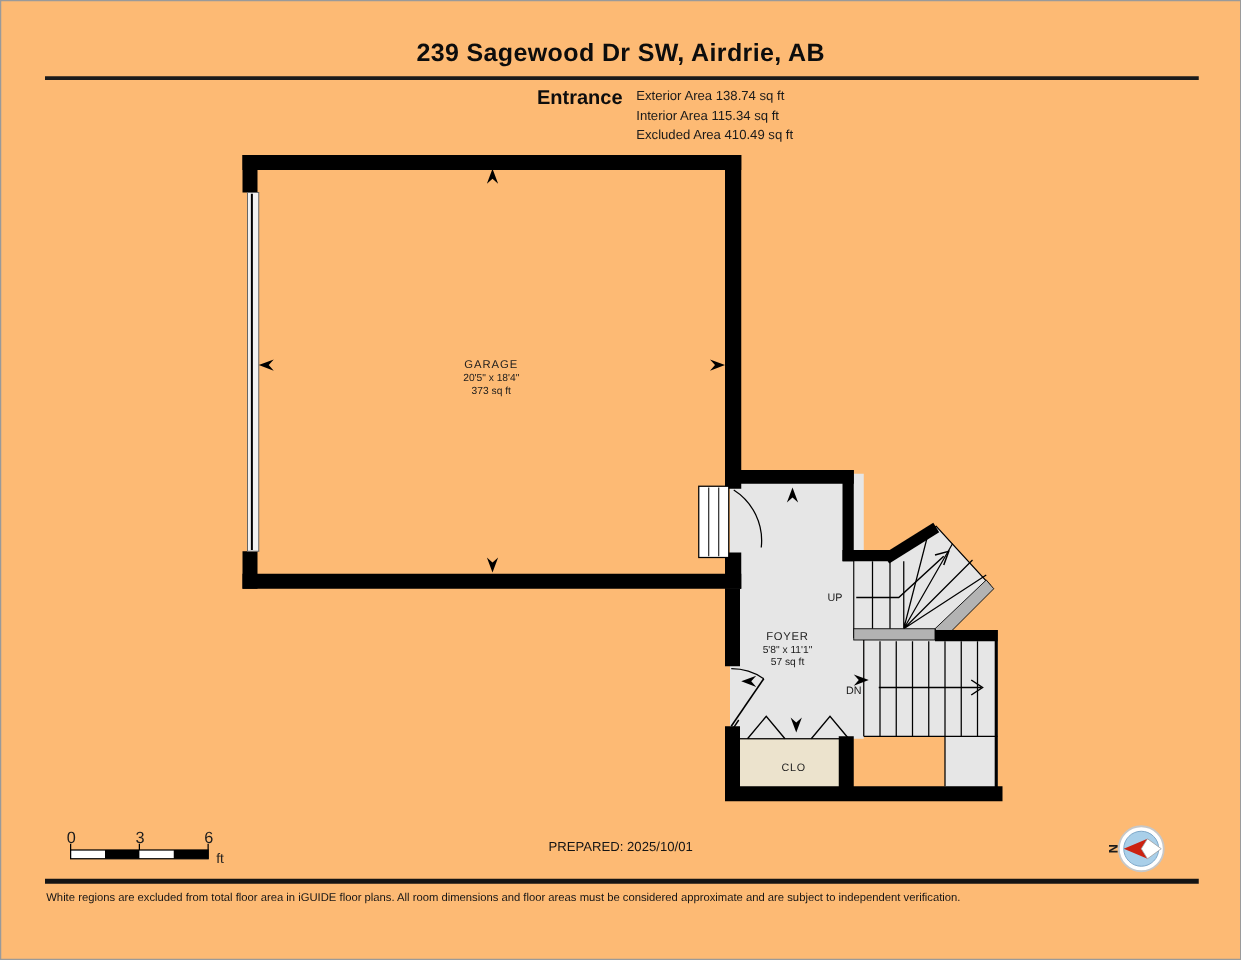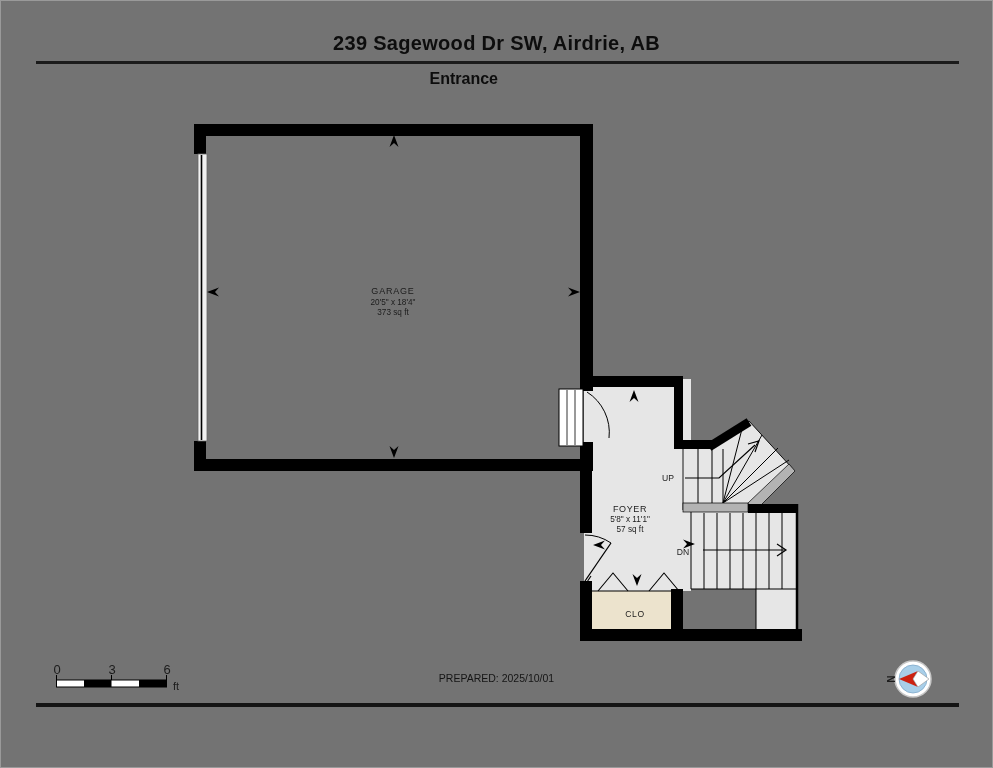--- a/index.html
+++ b/index.html
@@ -1,18 +1,18 @@
 <!DOCTYPE html>
 <html><head>
 <meta charset="utf-8">
 <style>
   html,body { margin:0; padding:0; background:#e9e9e9; }
   .page {
     position:relative; width:993px; height:768px; margin:0 auto;
-    background:#737373; border:1px solid #9a9a9a; box-sizing:border-box;
+    background:#fdba74; border:1px solid #9a9a9a; box-sizing:border-box;
     font-family:"Liberation Sans", sans-serif; overflow:hidden; color:#111;
   }
   .title {
     position:absolute; top:31px; left:0; right:0; text-align:center;
     font-size:20px; font-weight:bold; letter-spacing:0.3px; color:#0d0d0d;
   }
   .header-rule {
     position:absolute; left:35px; top:60px; width:923px; height:2.5px; background:#1b1b1b;
   }
   .floor-label {
@@ -37,20 +37,25 @@
   }
 </style>
 </head>
 <body>
 
 <div class="page">
 
   <div class="title">239 Sagewood Dr SW, Airdrie, AB</div>
   <div class="header-rule"></div>
   <div class="floor-label">Entrance</div>
+  <div class="stats">
+    <div>Exterior Area 138.74 sq ft</div>
+    <div>Interior Area 115.34 sq ft</div>
+    <div>Excluded Area 410.49 sq ft</div>
+  </div>
 
   <svg class="plan-svg" width="993" height="768" viewBox="0 0 993 768">
 
     <g>
       <rect x="583" y="378" width="107" height="212" fill="#e6e6e6"></rect>
       <polygon points="682,446 713,446 748,420 791,467 748,509 682,509" fill="#e6e6e6" stroke="#000" stroke-width="0.9"></polygon>
       <rect x="690" y="508" width="107" height="80" fill="#e6e6e6"></rect>
       <rect x="755" y="588" width="42" height="41" fill="#e6e6e6"></rect>
       <rect x="589" y="590" width="83" height="40" fill="#ece3cd" stroke="#000" stroke-width="1"></rect>
     </g>
@@ -161,14 +166,15 @@
       <circle cx="912" cy="678" r="18" fill="#ffffff" stroke="#c7c7c7" stroke-width="1.5"></circle>
       <circle cx="912" cy="678" r="14" stroke="#7fa8c9" stroke-width="0.8" fill="#a9cfe9"></circle>
       <polygon points="898,678 917,670 912,678 917,686" fill="#cc2211"></polygon>
       <polygon points="917,670 928,678 917,686 912,678" fill="#ffffff" stroke="#999" stroke-width="0.6"></polygon>
       <text x="889" y="681" font-size="10" font-weight="bold" text-anchor="middle" transform="rotate(90 889 678)">N</text>
     </g>
   </svg>
 
   <div class="prepared">PREPARED: 2025/10/01</div>
   <div class="footer-rule"></div>
+  <div class="disclaimer">White regions are excluded from total floor area in iGUIDE floor plans. All room dimensions and floor areas must be considered approximate and are subject to independent verification.</div>
 
 </div>
 
 </body></html>

